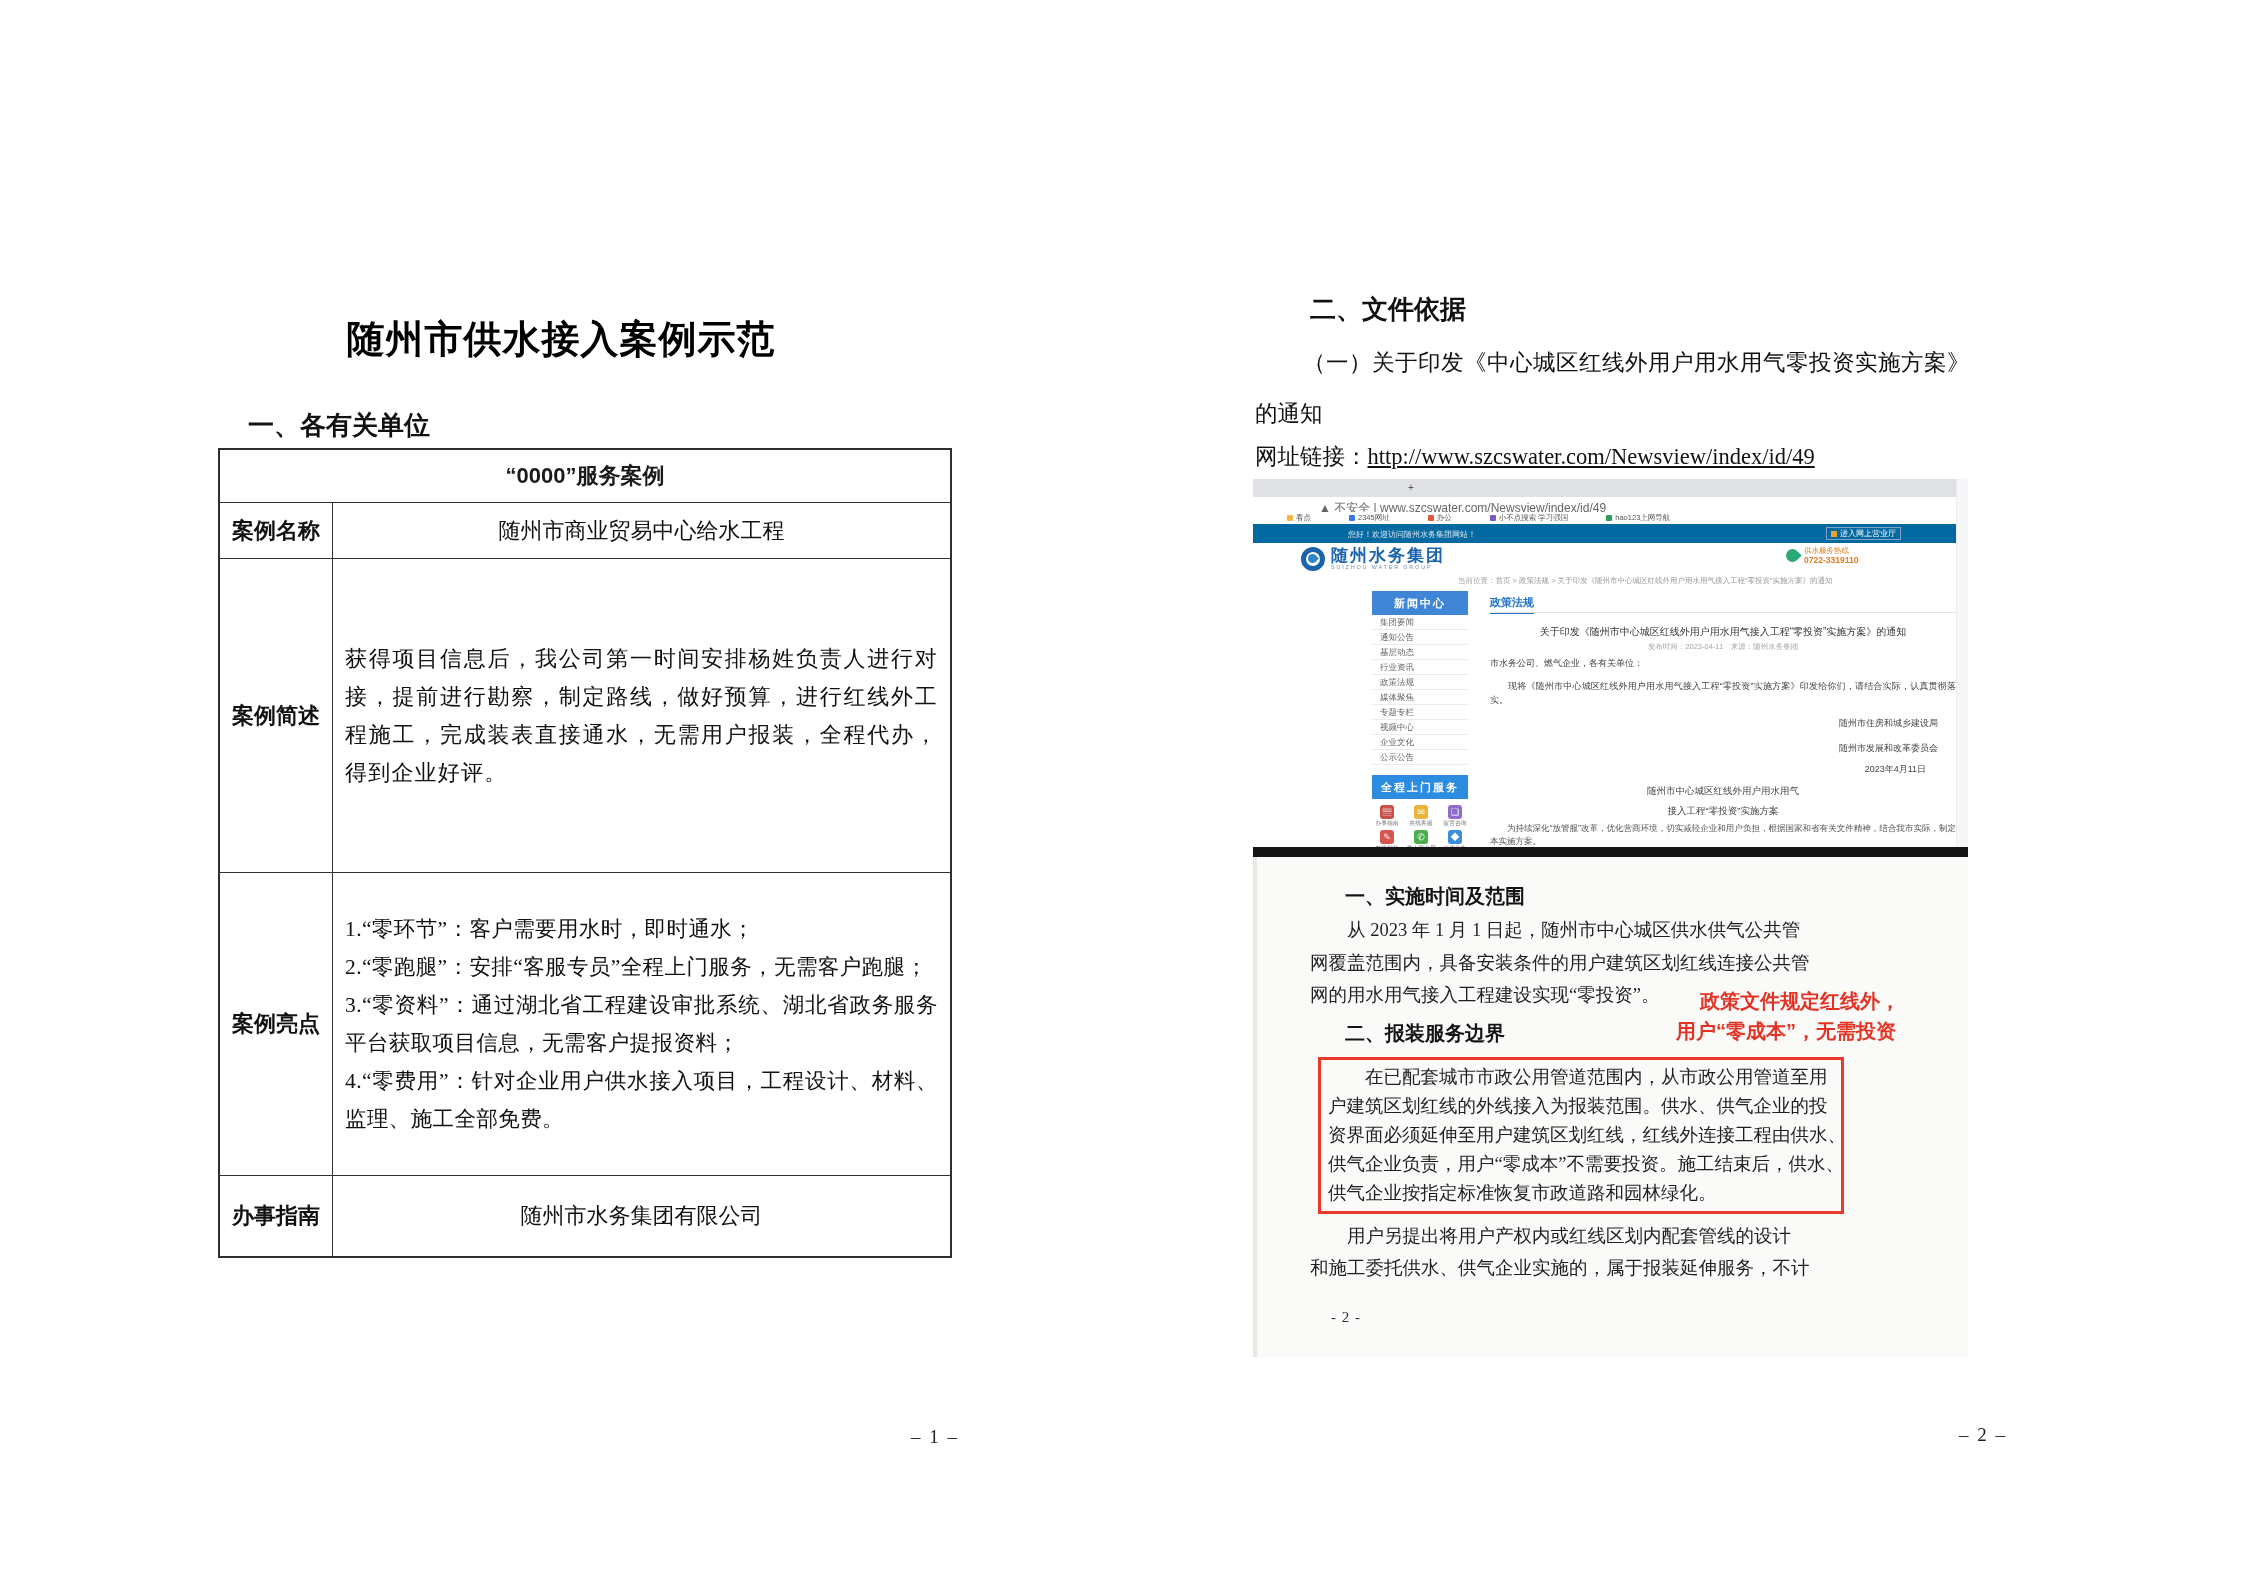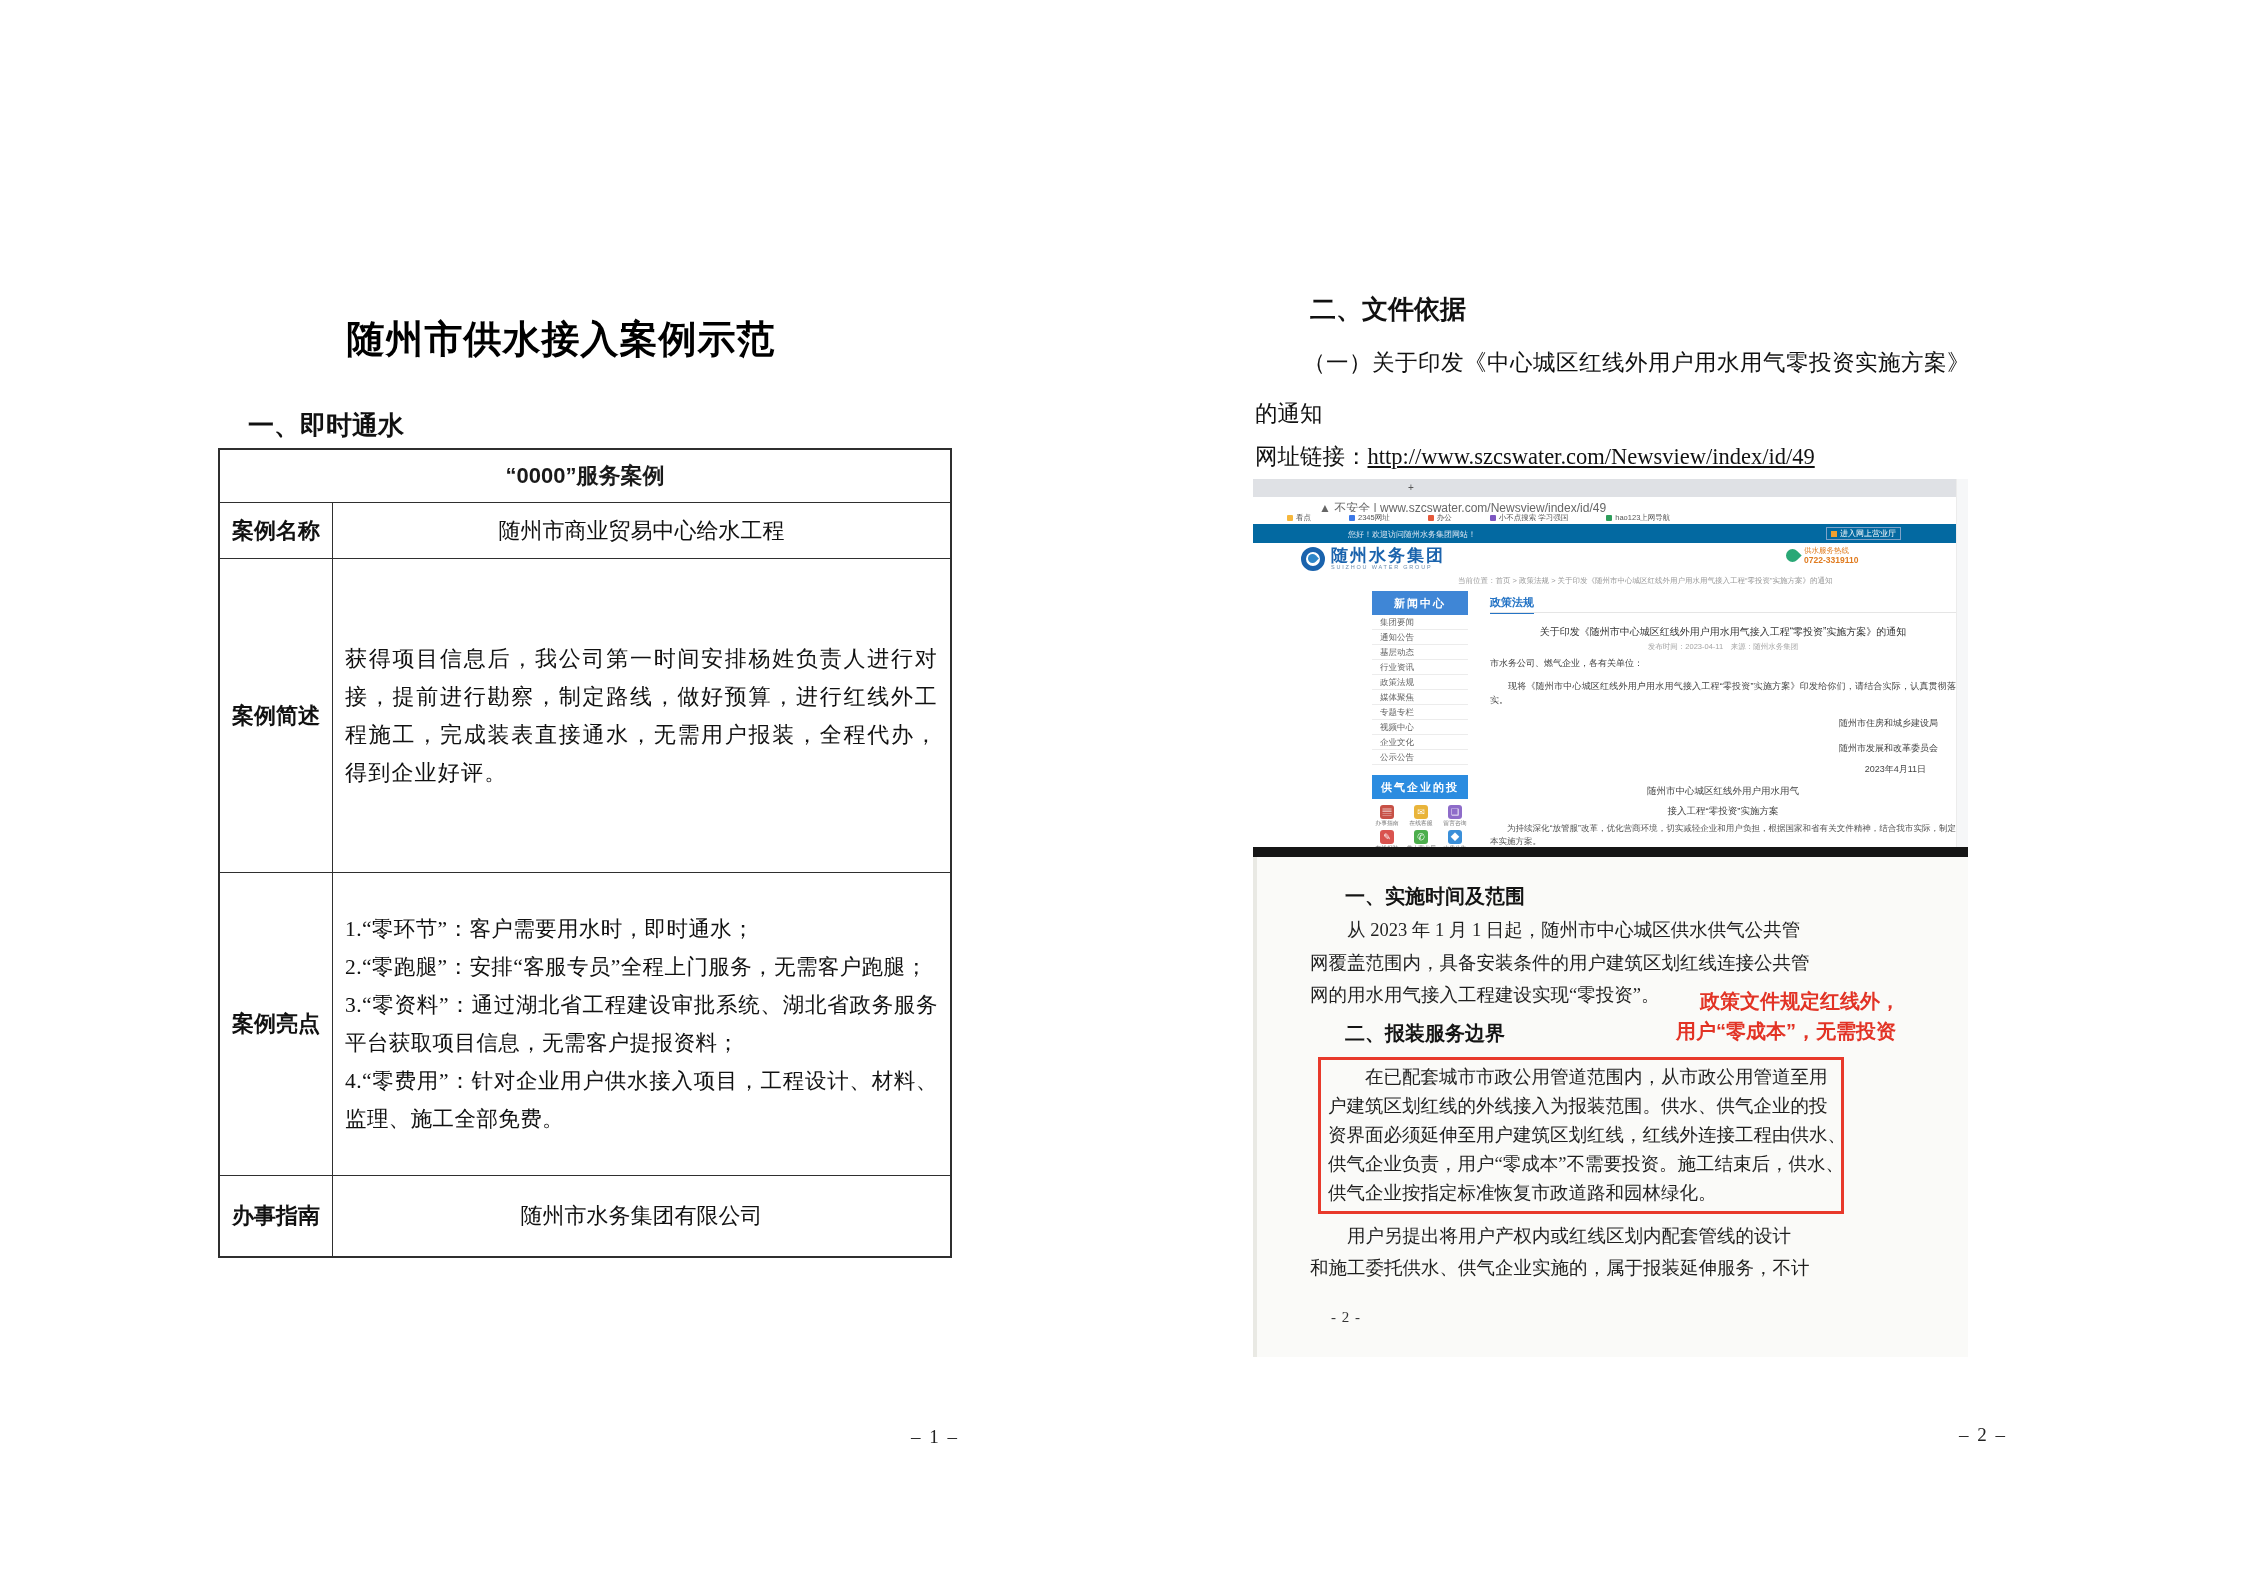--- a/index.html
+++ b/index.html
@@ -134,21 +134,21 @@
   .anno{font-family:"Liberation Sans",sans-serif;font-weight:700;color:#e23325;font-size:20px;white-space:nowrap;}
   .anno1{left:1700px;top:988px;}
   .anno2{left:1676px;top:1018px;}
 </style>
 </head>
 <body>
 
 <div id="canvas">
 
   <div class="abs doc-title">随州市供水接入案例示范</div>
-  <div class="abs sec-head sec1">一、即时通水</div>
+  <div class="abs sec-head sec1">一、各有关单位</div>
 
   <div class="abs case-table">
     <div class="trow theader">
       <span>“0000”服务案例</span>
     </div>
     <div class="trow h-name">
       <div class="tlabel">案例名称</div>
       <div class="tval">随州市商业贸易中心给水工程</div>
     </div>
     <div class="trow h-desc">
@@ -280,21 +280,21 @@
           <div class="sb-item">基层动态</div>
           <div class="sb-item">行业资讯</div>
           <div class="sb-item">政策法规</div>
           <div class="sb-item">媒体聚焦</div>
           <div class="sb-item">专题专栏</div>
           <div class="sb-item">视频中心</div>
           <div class="sb-item">企业文化</div>
           <div class="sb-item">公示公告</div>
         </div>
     </div>
-    <div class="portal-btn">供气企业的投</div>
+    <div class="portal-btn">全程上门服务</div>
     <div class="svc-grid">
 
     <span class="svc" style="--ic: #c75146;">
           <i>▤</i>
           <span>办事指南</span>
         </span>
         <span class="svc" style="--ic: #e9b43a;">
           <i>✉</i>
           <span>在线客服</span>
         </span>

